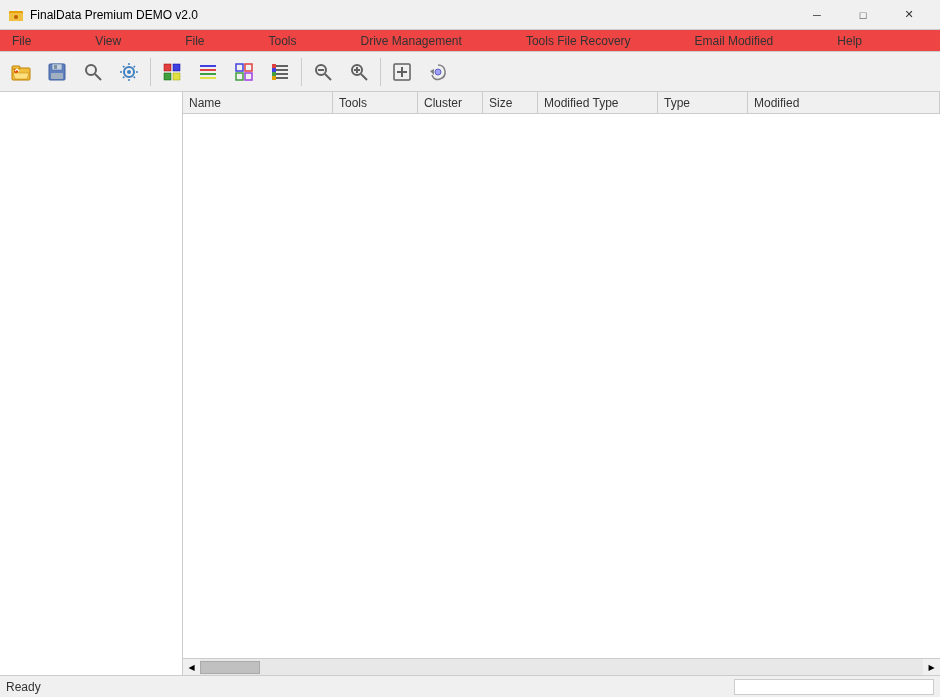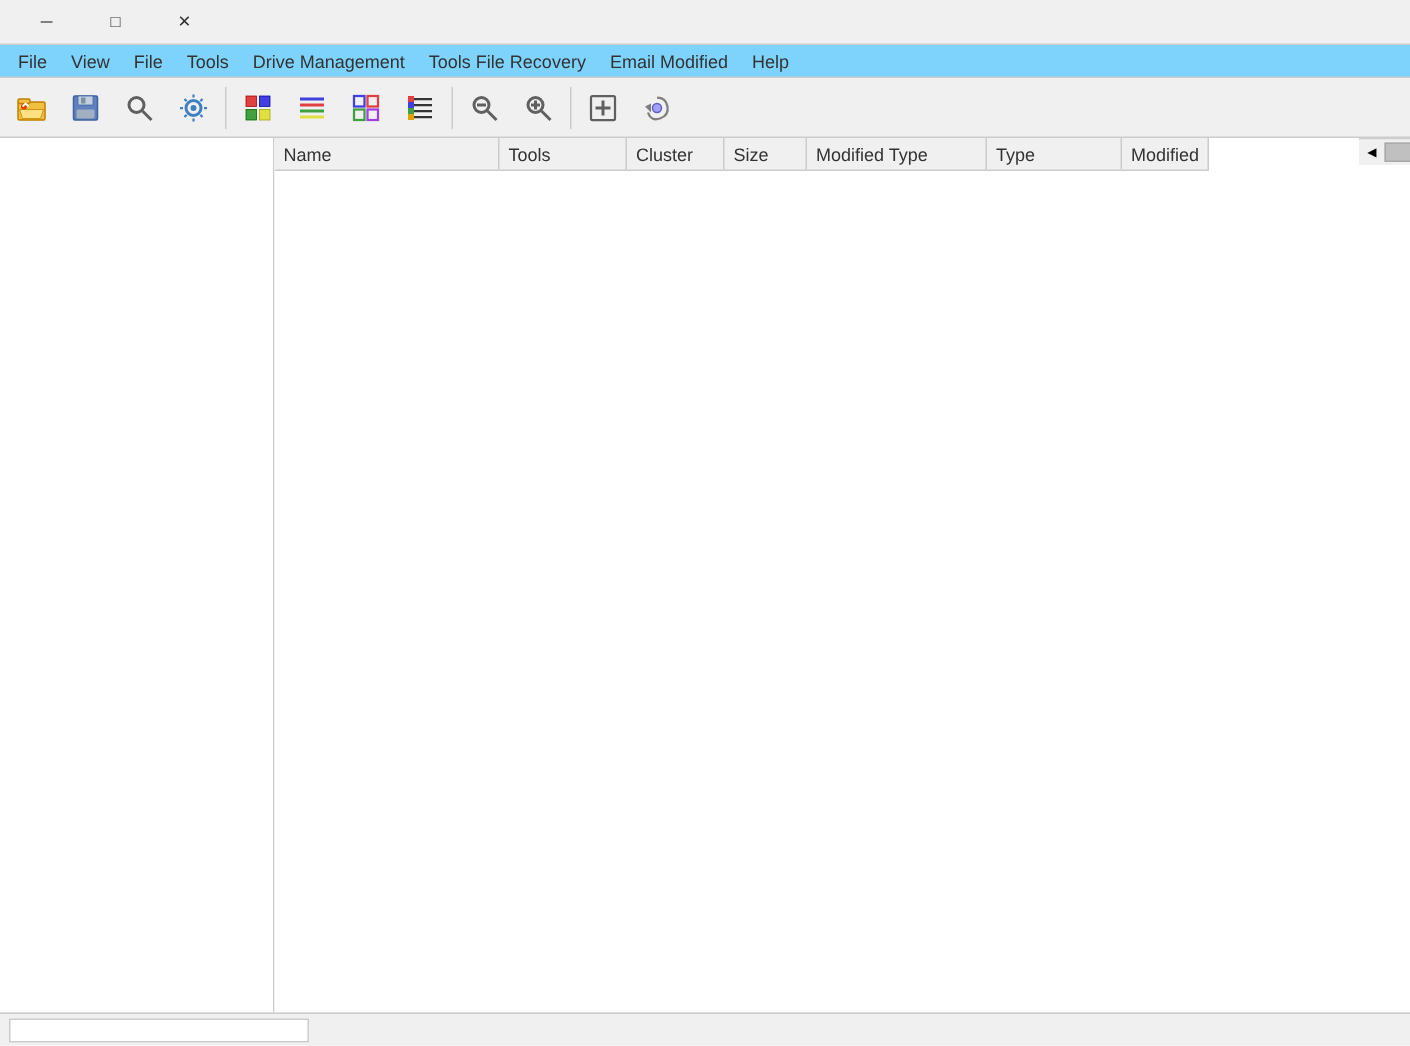--- a/index.html
+++ b/index.html
@@ -47,26 +47,27 @@
       justify-content: center;
       cursor: pointer;
       font-size: 11px;
       color: #333;
       background: transparent;
       border: none;
     }
 
     
     #menu-bar {
-      background: #7dd3fc;
+      background: #ef4444;
       height: 22px;
       display: flex;
       align-items: center;
       padding: 0 4px;
       border-bottom: 1px solid #ccc;
+      gap: 48px;
     }
     .menu-item {
       padding: 2px 8px;
       cursor: pointer;
       font-size: 12px;
       color: #333;
       height: 22px;
       display: flex;
       align-items: center;
     }
@@ -112,21 +113,21 @@
       min-width: 183px;
       background: white;
       border-right: 1px solid #ccc;
       overflow: auto;
     }
 
     
     #right-panel {
       flex: 1;
       display: flex;
-      flex-direction: row;
+      flex-direction: column;
       background: white;
       overflow: hidden;
     }
 
     
     #table-header {
       display: flex;
       background: #f0f0f0;
       border-bottom: 1px solid #ccc;
       height: 22px;
@@ -210,20 +211,29 @@
       width: 200px;
       height: 16px;
       border: 1px solid #ccc;
       background: white;
     }
   </style>
 </head>
 <body>
 
 <div id="title-bar">
+  <div id="title-left">
+
+    <svg id="app-icon" viewBox="0 0 16 16" width="16" height="16">
+      <rect x="1" y="4" width="14" height="10" rx="1" fill="#e8a000"></rect>
+      <rect x="1" y="6" width="14" height="8" rx="1" fill="#f0c040"></rect>
+      <circle cx="8" cy="10" r="2" fill="#c06000"></circle>
+    </svg>
+    <span>FinalData Premium DEMO v2.0</span>
+  </div>
   <div id="title-controls">
     <button class="title-btn">─</button>
     <button class="title-btn">□</button>
     <button class="title-btn close">✕</button>
   </div>
 </div>
 
 <div id="menu-bar">
   <div class="menu-item">File</div>
   <div class="menu-item">View</div>
@@ -386,14 +396,15 @@
       <div id="h-scroll-track">
         <div id="h-scroll-thumb"></div>
       </div>
       <button id="h-scroll-right-btn">▶</button>
     </div>
 
   </div>
 </div>
 
 <div id="status-bar">
+  <span id="status-text">Ready</span>
   <div id="status-right"></div>
 </div>
 
 </body></html>

